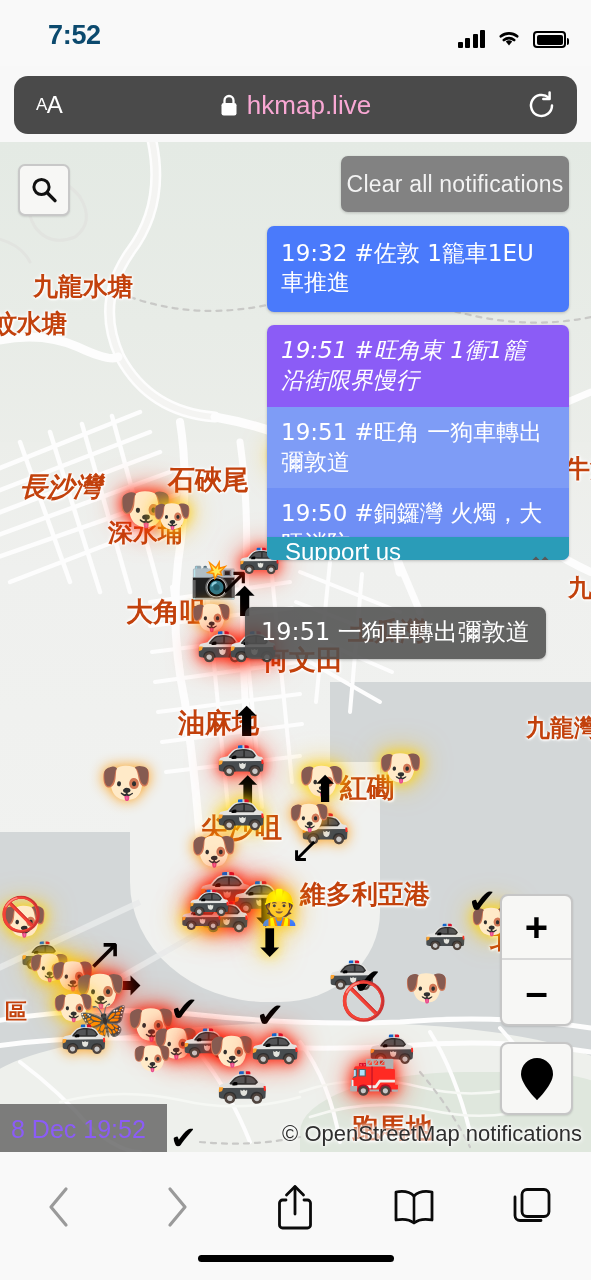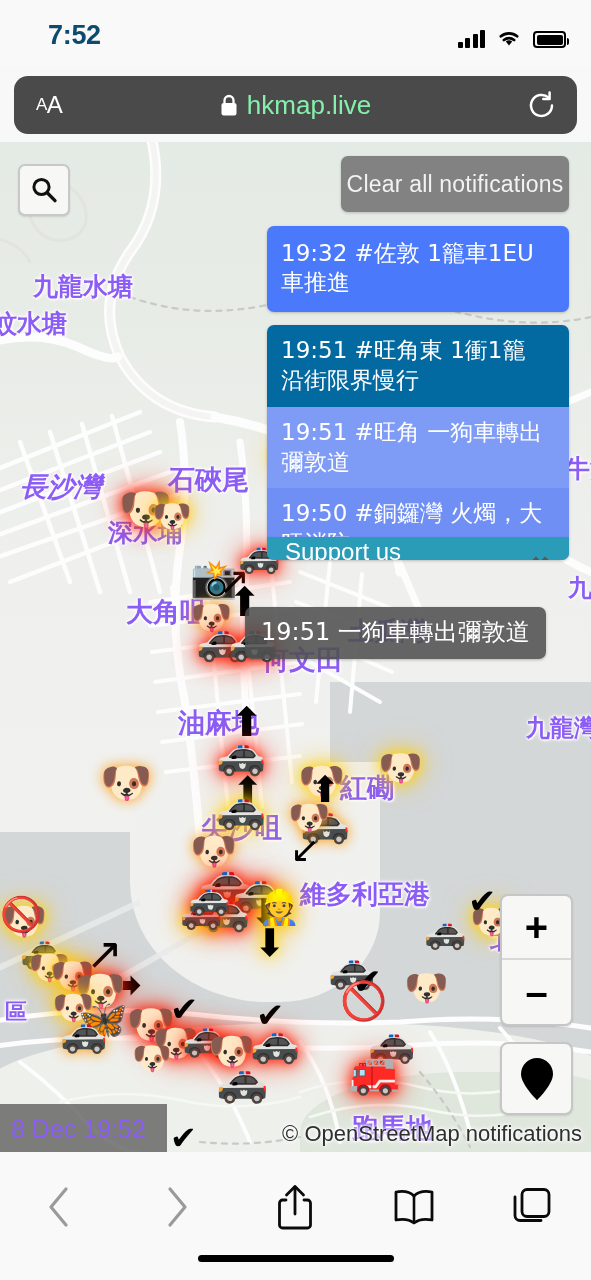--- a/index.html
+++ b/index.html
@@ -33,21 +33,21 @@
   
   #urlbar {
     position:absolute; left:14px; top:76px; width:563px; height:58px;
     background:#4a4a4a; border-radius:14px; color:#fff;
   }
   #aa { position:absolute; left:22px; top:0; height:58px; display:flex; align-items:center; font-size:24px; letter-spacing:-0.5px;}
   #aa .small{font-size:17px;}
   #urltext {
     position:absolute; left:0; top:0; width:563px; height:58px;
     display:flex; align-items:center; justify-content:center; gap:9px;
-    font-size:26px; color:#86efac;
+    font-size:26px; color:#f9a8d4;
   }
   #lockicon { display:block; }
   #reload { position:absolute; right:20px; top:0; height:58px; display:flex; align-items:center; }
 
   
   #map {
     position:absolute; left:0; top:142px; width:591px; height:1010px;
     overflow:hidden;
     background:#e8ebe9;
   }
@@ -78,21 +78,21 @@
   #kowloonpeninsula {
     position:absolute; left:130px; top:620px; width:250px; height:240px;
     background:#f0f1ef; border-radius:0 0 40% 55% / 0 0 90px 120px;
   }
 
   
   #roads { position:absolute; inset:0; }
 
   
   .place {
-    position:absolute; color:#8b5cf6; font-weight:bold;
+    position:absolute; color:#c2410c; font-weight:bold;
     font-family:"DejaVu Sans","Liberation Sans",sans-serif;
     text-shadow:0 0 3px #fff,0 0 3px #fff,0 0 5px #fff,1px 1px 2px #fff;
     white-space:nowrap;
   }
 
   
   .mk {
     position:absolute; line-height:1;
     font-family:"DejaVu Sans","Liberation Sans",sans-serif;
     user-select:none;
@@ -127,21 +127,21 @@
   #notif-list {
     margin-top:13px; width:302px; border-radius:7px; overflow:hidden;
     box-shadow:0 1px 3px rgba(0,0,0,.22);
     position:relative;
     max-height:235px;
   }
   .nrow {
     color:#fff; font-size:23px; line-height:1.30; padding:11px 14px 11px 14px;
     font-family:"DejaVu Sans","Liberation Sans",sans-serif;
   }
-  .nrow:nth-child(1){ background:#0369a1; }
+  .nrow:nth-child(1){ background:#8b5cf6;font-style:italic; }
   .nrow:nth-child(2){ background:#7e9cf6; }
   .nrow:nth-child(3){ background:#6f8ff5; }
   .nrow:nth-child(4){ background:#5a82f8; }
   #support {
     position:absolute; left:0; bottom:-35px; width:302px; height:58px;
     background:#2a9cb8; color:#fff;
     display:flex; align-items:center; gap:13px; padding:0 18px;
     font-size:24px; border-radius:0 0 5px 5px;
     box-shadow:0 1px 3px rgba(0,0,0,.2);
   }

